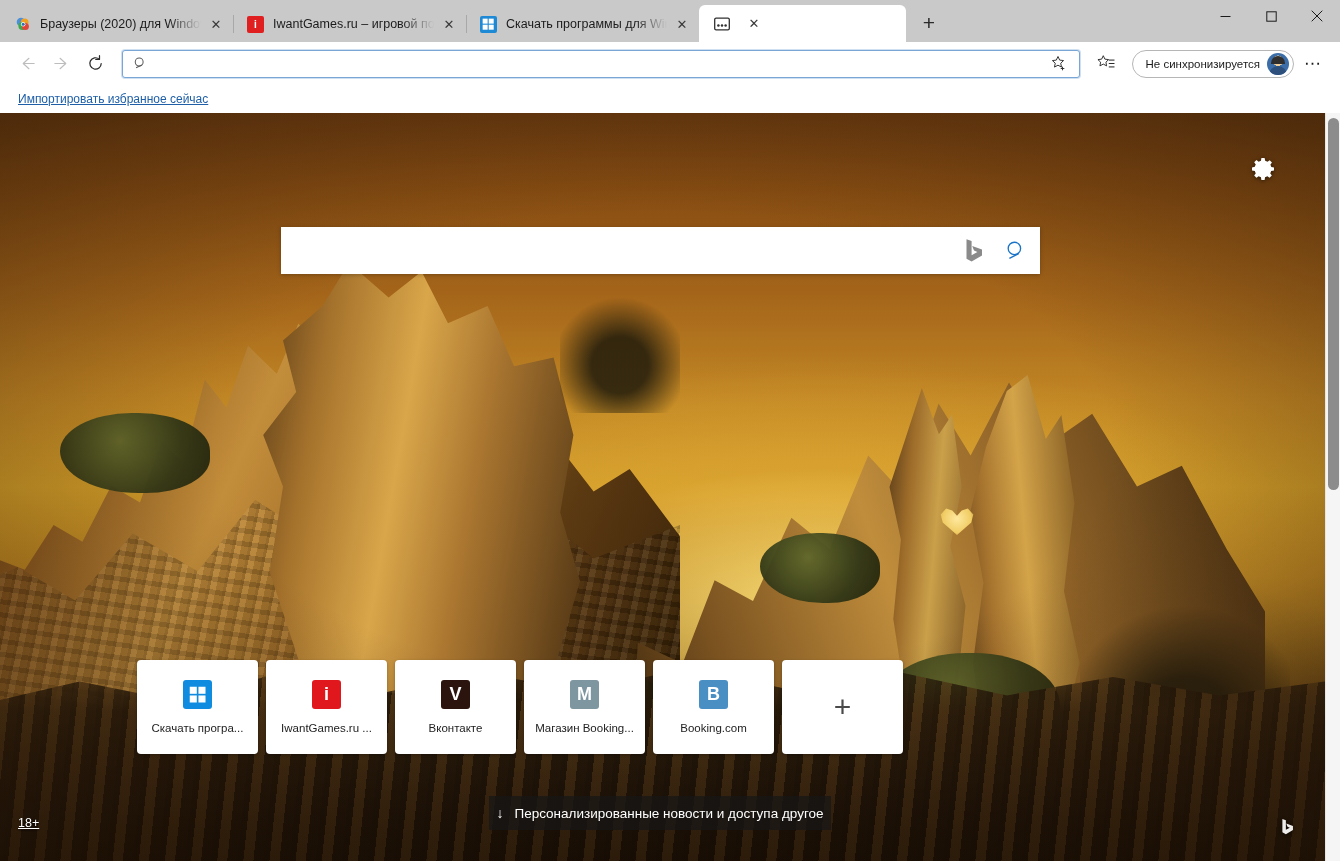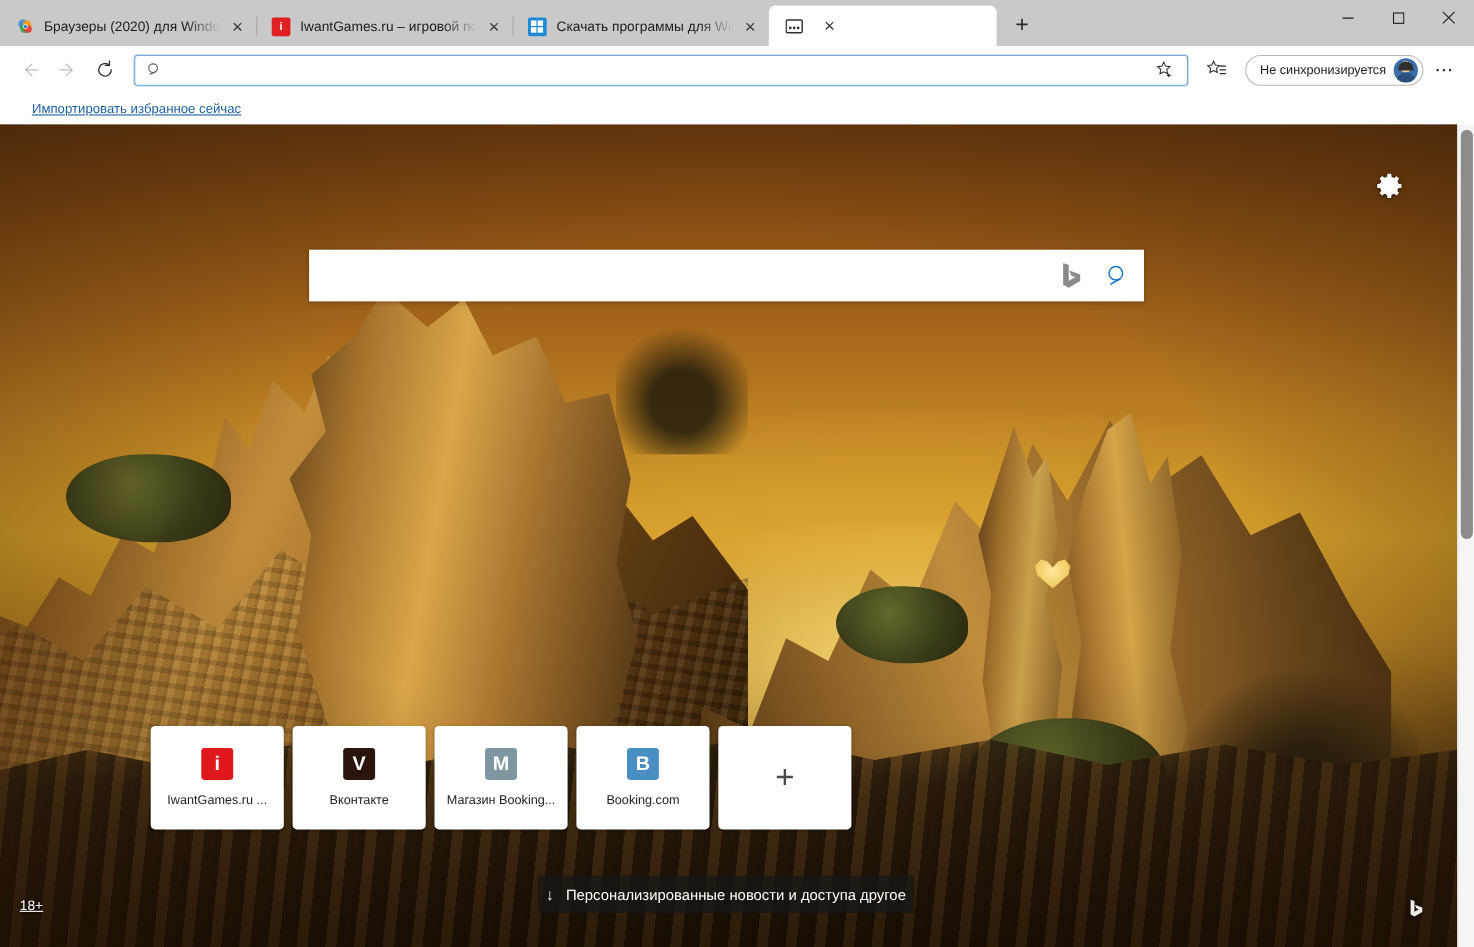--- a/index.html
+++ b/index.html
@@ -110,21 +110,21 @@
   }
   .more{ width:34px;height:34px;display:flex;align-items:center;justify-content:center;
          color:#1b1b1b; font-size:17px; letter-spacing:1px; flex:0 0 34px; margin-left:2px;}
 
   
   .favbar{
     position:absolute; top:85px; left:0; width:1340px; height:28px;
     background:#fff; display:flex; align-items:center; padding-left:14px;
     font-size:12px; color:#1b1b1b;
   }
-  .favbar .link{ color:#1e5fa8; text-decoration:underline; margin-left:15px; }
+  .favbar .link{ color:#1e5fa8; text-decoration:underline; margin-left:4px; }
 
   
   .page{
     position:absolute; top:113px; left:0; width:1340px; height:748px;
     overflow:hidden; background:#fff;
   }
   .viewport{
     position:absolute; top:0; left:0; width:1325px; height:748px;
     overflow:hidden;
   }
@@ -467,20 +467,31 @@
         <svg width="24" height="24" viewBox="0 0 24 24">
           <circle cx="10.4" cy="9.4" r="6.2" fill="none" stroke="#1a73c8" stroke-width="1.35"></circle>
           <line x1="5.4" y1="19.4" x2="14.6" y2="14.6" stroke="#1a73c8" stroke-width="1.35"></line>
         </svg>
       </span>
     </div>
 
     <div class="tiles">
 
 
+      <div class="tile">
+        <div class="tile-ico" style="background:#0f8ce0">
+          <svg width="18" height="18" viewBox="0 0 12 12">
+            <rect x="0.5" y="0.5" width="4.7" height="4.7" fill="#fff"></rect>
+            <rect x="6.3" y="0.5" width="4.7" height="4.7" fill="#fff"></rect>
+            <rect x="0.5" y="6.3" width="4.7" height="4.7" fill="#fff"></rect>
+            <rect x="6.3" y="6.3" width="4.7" height="4.7" fill="#fff"></rect>
+          </svg>
+        </div>
+        <div class="tile-label">Скачать програ...</div>
+      </div>
 
       <div class="tile">
         <div class="tile-ico" style="background:#e0181d">i</div>
         <div class="tile-label">IwantGames.ru ...</div>
       </div>
 
 
       <div class="tile">
         <div class="tile-ico" style="background:#2b140d">V</div>
         <div class="tile-label">Вконтакте</div>

